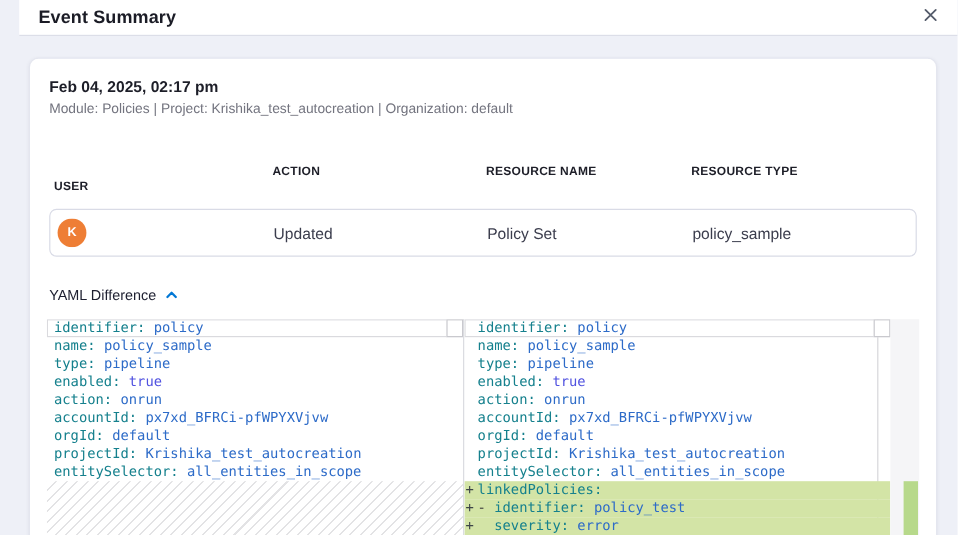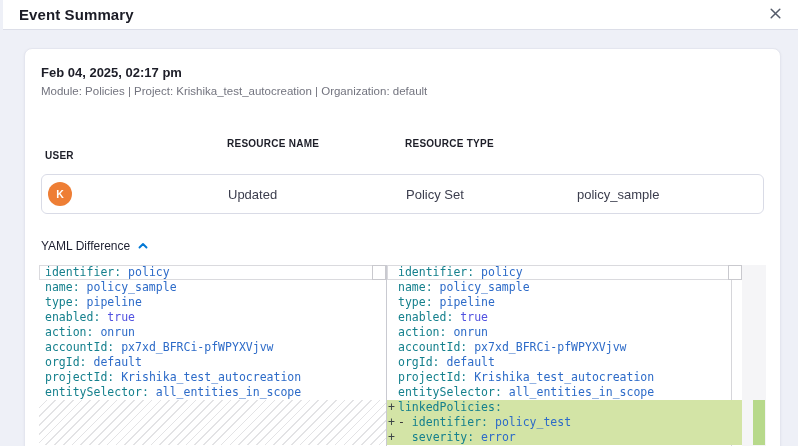--- a/index.html
+++ b/index.html
@@ -5,21 +5,21 @@
   * { margin:0; padding:0; box-sizing:border-box; }
   html,body { width:798px; height:446px; overflow:hidden; }
   body {
     position:relative;
     background:#eef0f7;
     font-family:"Liberation Sans", sans-serif;
     color:#1d1e28;
   }
   
   .modal-header {
-    position:absolute; top:0; left:3px; right:0; height:30px;
+    position:absolute; top:0; left:16px; right:0; height:30px;
     background:#ffffff; border-bottom:1px solid #dcdee8;
     display:flex; align-items:center; padding:0 16px; z-index:3;
   }
   .modal-title { font-size:15px; font-weight:700; color:#1b1c26; letter-spacing:.1px; }
   .close-btn { margin-left:auto; cursor:pointer; display:flex; align-items:center; }
 
   
   .card {
     position:absolute; left:24px; top:48px; width:757px; height:430px;
     background:#ffffff; border:1px solid #e4e6ef; border-radius:8px;
@@ -101,20 +101,21 @@
 </div>
 
 <div class="card">
 
   <div class="event-date">Feb 04, 2025, 02:17 pm</div>
   <div class="event-meta">Module: Policies | Project: Krishika_test_autocreation | Organization: default</div>
 
   
   <div class="grid thead">
     <div>USER</div>
+    <div>ACTION</div>
     <div>RESOURCE NAME</div>
     <div>RESOURCE TYPE</div>
   </div>
 
   
   <div class="grid trow">
     <div class="cell-user">
       <div class="avatar">K</div>
     </div>
     <div>Updated</div>

